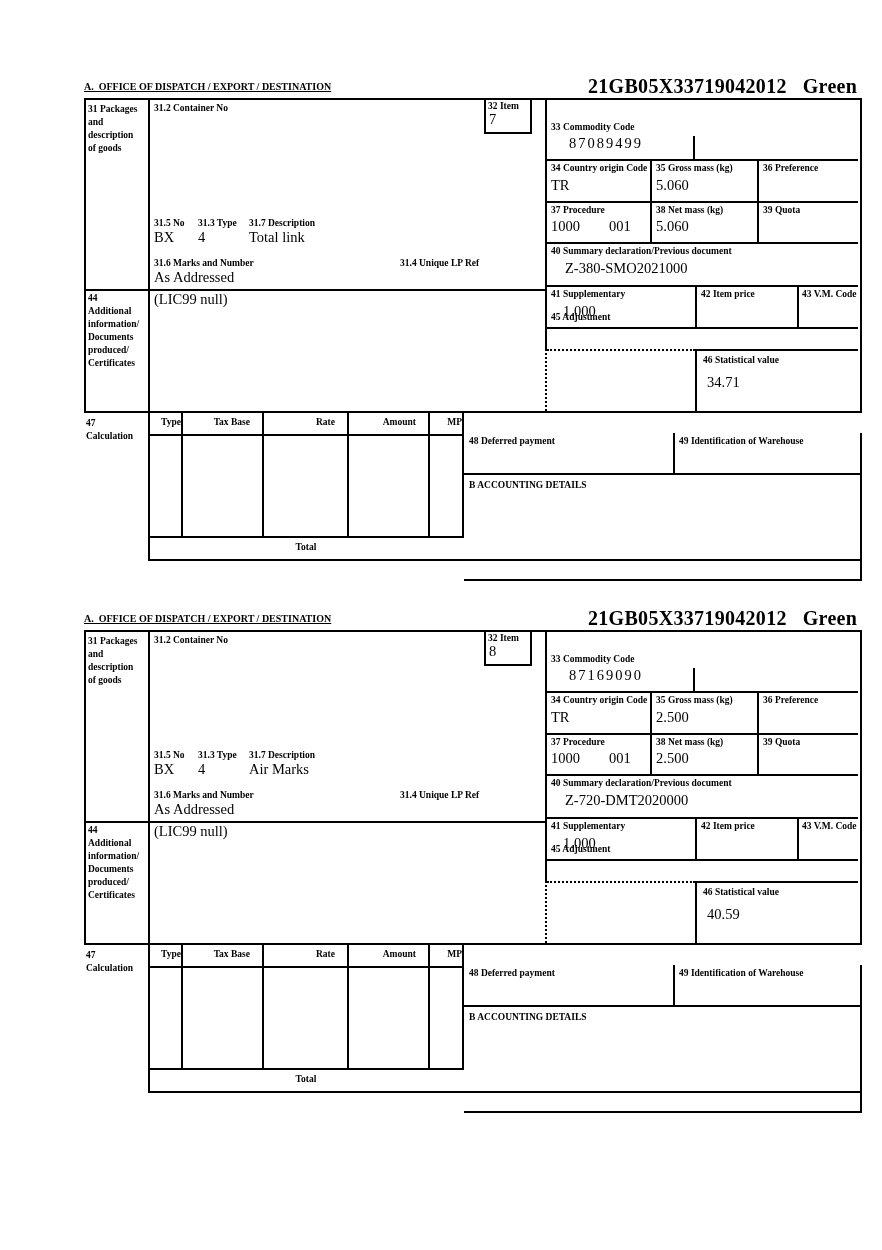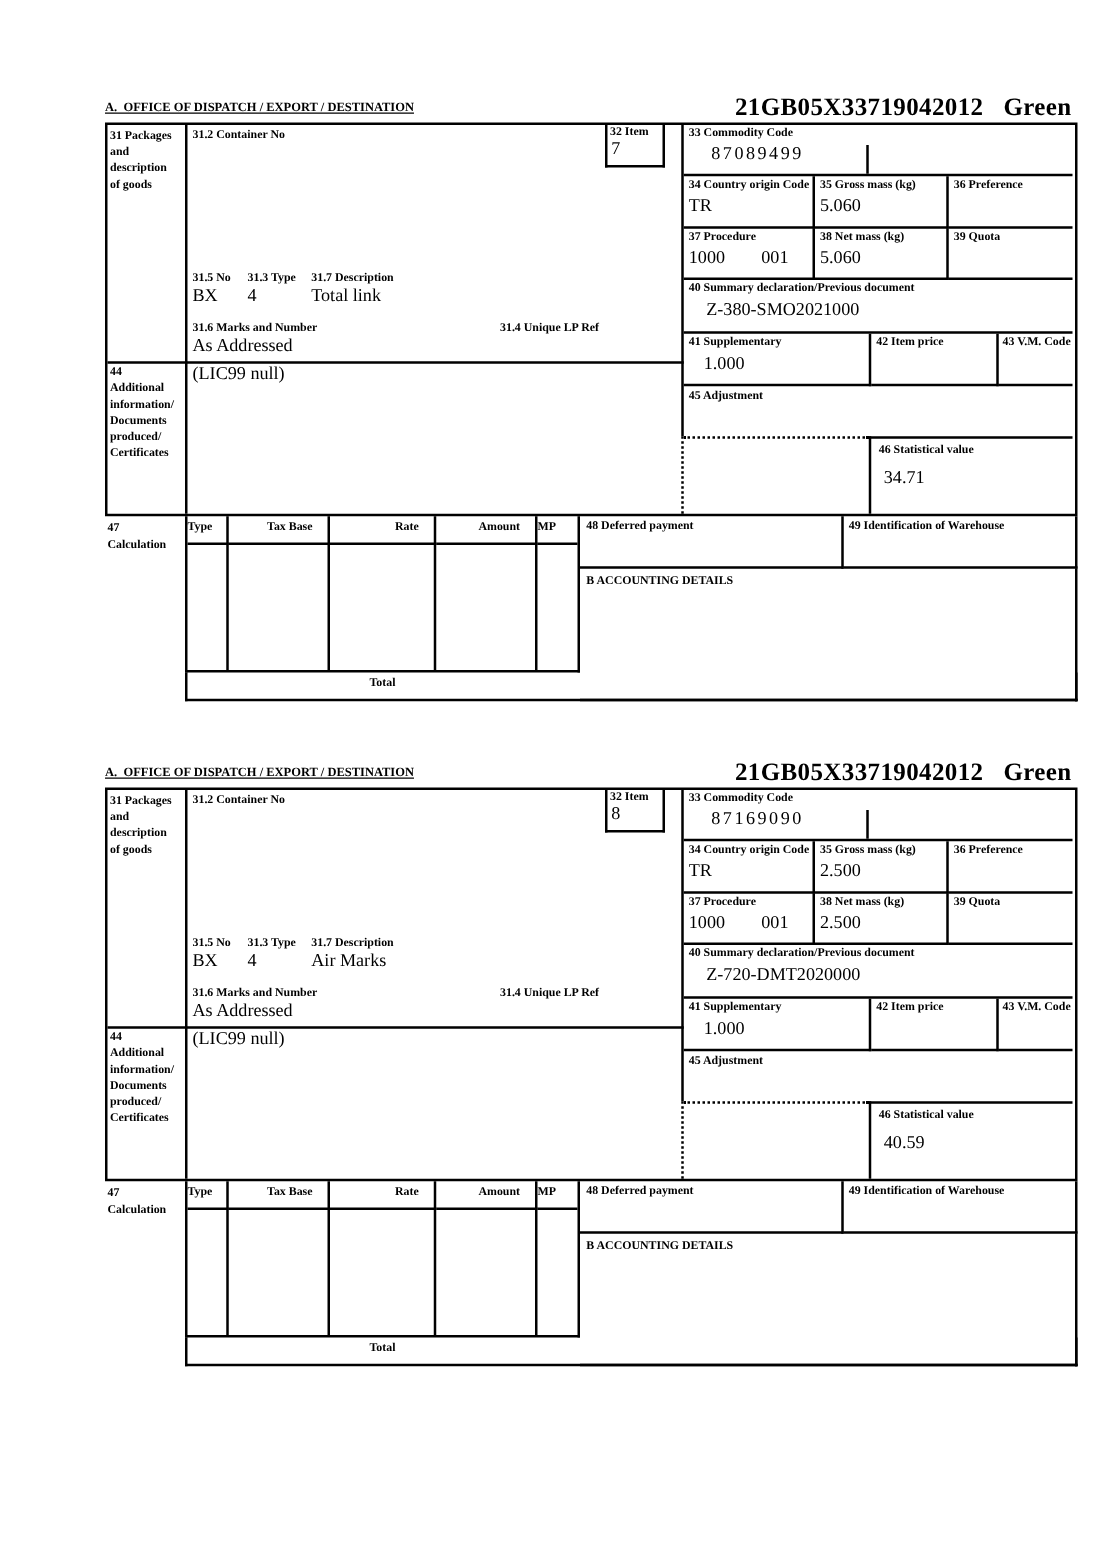--- a/index.html
+++ b/index.html
@@ -8,29 +8,29 @@
   .sad-block{position:absolute;left:0;width:882px;height:512px;}
   .abs{position:absolute;}
   .box{position:absolute;box-sizing:border-box;}
   .lbl{position:absolute;font-weight:bold;font-size:9.5px;line-height:11px;white-space:nowrap;}
   .lblstack{position:absolute;font-weight:bold;font-size:9.5px;line-height:13px;white-space:nowrap;}
   .val{position:absolute;font-size:14.5px;line-height:16px;white-space:nowrap;}
   .code{letter-spacing:2px;}
   .pre{white-space:pre;text-decoration:underline;}
   .vline{position:absolute;width:2px;background:#000;}
   .hline{position:absolute;height:2px;background:#000;}
-  .bb{border-bottom:2px solid #000;}
+  .bb{border-bottom:2px solid #000;margin-top:20px;}
   .br{border-right:2px solid #000;}
   .ref{position:absolute;display:flex;gap:16px;font-size:20px;font-weight:bold;letter-spacing:.3px;white-space:nowrap;}
   .upper{border:2px solid #000;}
   .trow{display:flex;box-sizing:border-box;}
   .tc{box-sizing:border-box;border-right:2px solid #000;font-weight:bold;font-size:9.5px;}
   .tc.last{border-right:none;flex:1;}
   .tc.hd{border-bottom:2px solid #000;}
-  .tc.c{text-align:left;padding-top:4px;}
+  .tc.c{text-align:right;padding-top:4px;}
   .tc.r{text-align:right;padding:4px 12px 0 0;}
 </style>
 </head>
 <body>
 
 <div id="page">
 
   <section class="sad-block" style="top:62px">
     <div class="lbl pre" style="left:84px;top:19px;font-size:10px">A.  OFFICE OF DISPATCH / EXPORT / DESTINATION</div>
     <div class="ref" style="left:588px;top:13px">

